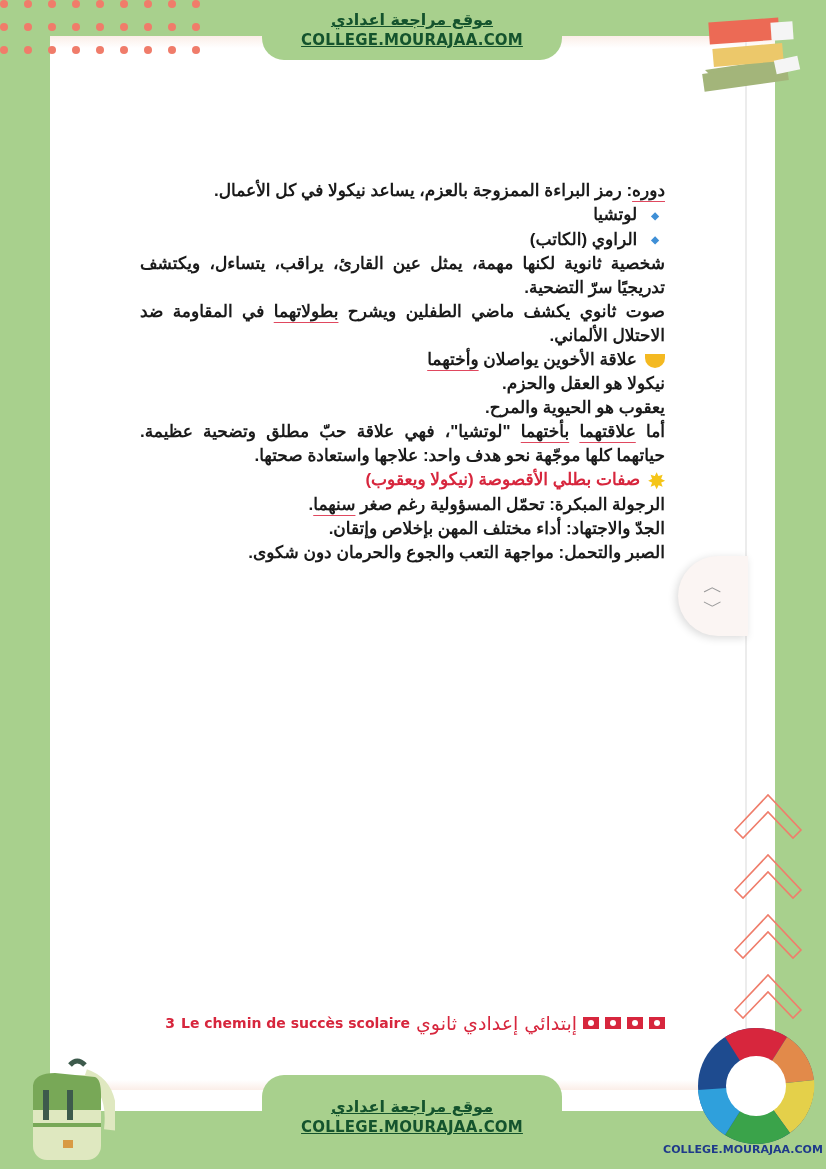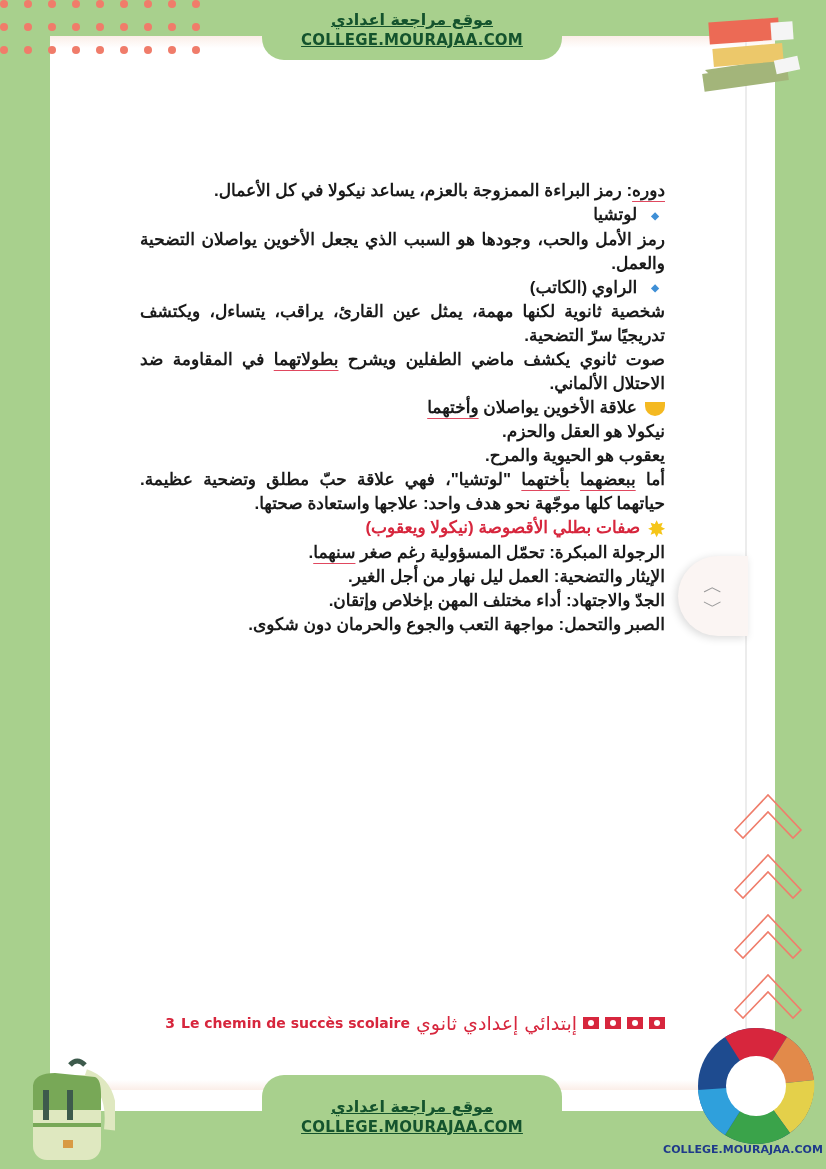--- a/index.html
+++ b/index.html
@@ -124,31 +124,29 @@
   <rect x="8" y="58" width="85" height="18" fill="#a3b57a" transform="rotate(-8 50 67)"></rect>
   <rect x="18" y="36" width="70" height="18" fill="#ecc86a" transform="rotate(-5 53 45)"></rect>
   <rect x="14" y="10" width="70" height="22" fill="#ec6a55" transform="rotate(-4 49 21)"></rect>
   <rect x="76" y="12" width="22" height="18" fill="#f5f5f5" transform="rotate(-4 87 21)"></rect>
   <rect x="80" y="48" width="24" height="14" fill="#f5f5f5" transform="rotate(-12 92 55)"></rect>
 </svg>
 
 <div class="content">
   <p><span class="ul">دوره</span><span>: رمز البراءة الممزوجة بالعزم، يساعد نيكولا في كل الأعمال.</span></p>
   <p class="bullet">لوتشيا</p>
-  <p>رمز الأمل والحب، وجودها هو السبب الذي يجعل الأخوين يواصلان التضحية والعمل.</p>
   <p class="bullet">الراوي (الكاتب)</p>
   <p>شخصية ثانوية لكنها مهمة، يمثل عين القارئ، يراقب، يتساءل، ويكتشف تدريجيًا سرّ التضحية.</p>
   <p><span>صوت ثانوي يكشف ماضي الطفلين ويشرح </span><span class="ul">بطولاتهما</span><span> في المقاومة ضد الاحتلال الألماني.</span></p>
   <p><span class="emoji emoji-hands"></span><span>علاقة الأخوين يواصلان </span><span class="ul">وأختهما</span></p>
   <p>نيكولا هو العقل والحزم.</p>
   <p>يعقوب هو الحيوية والمرح.</p>
-  <p><span>أما </span><span class="ul">ببعضهما</span><span> </span><span class="ul">بأختهما</span><span> "لوتشيا"، فهي علاقة حبّ مطلق وتضحية عظيمة. حياتهما كلها موجّهة نحو هدف واحد: علاجها واستعادة صحتها.</span></p>
+  <p><span>أما </span><span class="ul">علاقتهما</span><span> </span><span class="ul">بأختهما</span><span> "لوتشيا"، فهي علاقة حبّ مطلق وتضحية عظيمة. حياتهما كلها موجّهة نحو هدف واحد: علاجها واستعادة صحتها.</span></p>
   <p class="heading-red"><span class="emoji emoji-star">✸</span><span>صفات بطلي الأقصوصة (نيكولا ويعقوب)</span></p>
   <p><span>الرجولة المبكرة: تحمّل المسؤولية رغم صغر </span><span class="ul">سنهما</span><span>.</span></p>
-  <p>الإيثار والتضحية: العمل ليل نهار من أجل الغير.</p>
   <p>الجدّ والاجتهاد: أداء مختلف المهن بإخلاص وإتقان.</p>
   <p>الصبر والتحمل: مواجهة التعب والجوع والحرمان دون شكوى.</p>
 </div>
 
 <div class="footer-line">
   <span class="flag"></span>
   <span class="flag"></span>
   <span class="flag"></span>
   <span class="flag"></span>
   <span class="ar-part">إبتدائي إعدادي ثانوي</span>

